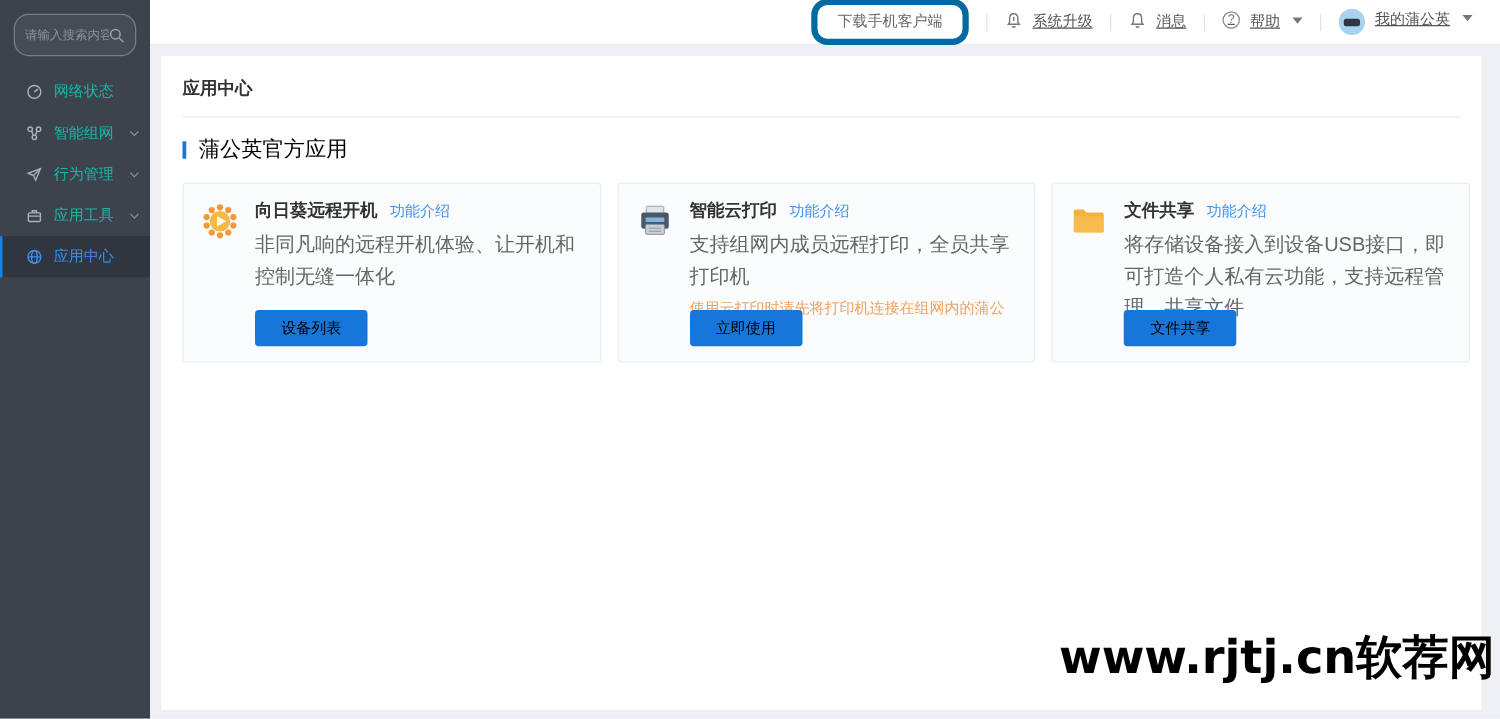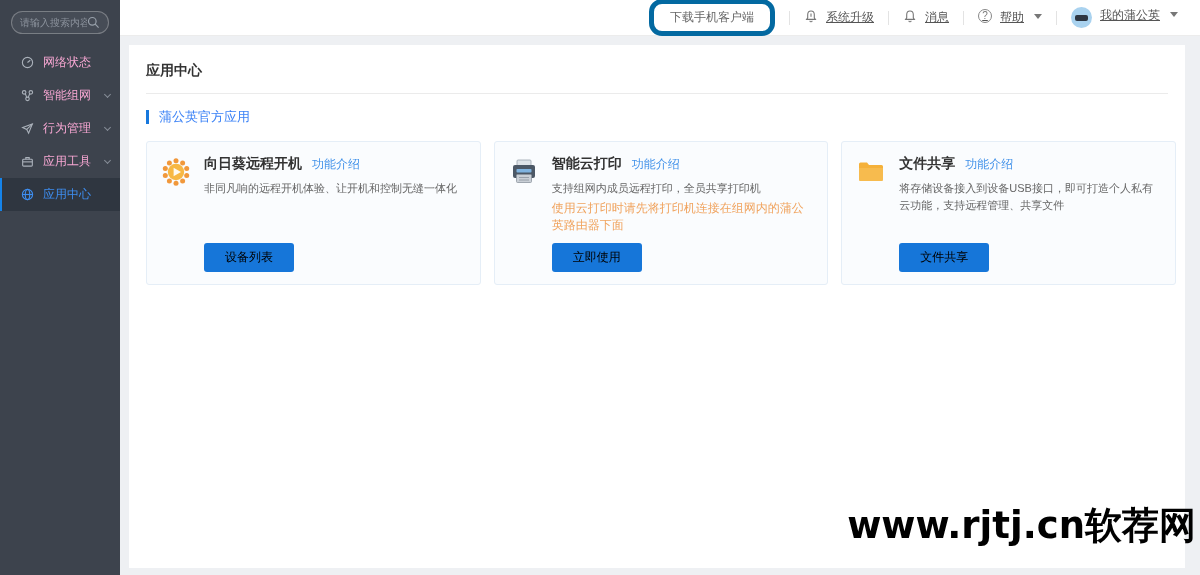--- a/index.html
+++ b/index.html
@@ -9,34 +9,34 @@
     background: #eef0f3;
     font-family: "Liberation Sans", "DejaVu Sans", sans-serif;
   }
 
   
   .sidebar { position:absolute; left:0; top:0; width:120px; height:575px; background:#3d434d; z-index:2; }
   .logo { height:36px; background:#1384e7; display:flex; align-items:center; padding-left:9px; }
   .logo-icon { width:20px; height:20px; margin-right:6px; flex:none; display:flex; }
   .logo-text { color:#fff; font-size:16px; font-weight:bold; letter-spacing:1px; }
   .search-box {
-    margin:11px 11px 12px; height:23px; border:1px solid rgba(255,255,255,.28);
+    margin:11px 11px 12px; height:34px; border:1px solid rgba(255,255,255,.28);
     background:rgba(255,255,255,.05); border-radius:12px;
     display:flex; align-items:center; padding:0 8px;
   }
   .search-box input {
     flex:1; min-width:0; background:transparent; border:none; outline:none;
     color:#cfd4da; font-size:10px; font-family:inherit;
   }
   .search-box input::placeholder { color:#8b929c; }
   .search-icon { flex:none; display:flex; }
   .menu { margin-top:8px; }
   .menu-item {
     height:33px; display:flex; align-items:center; padding-left:19px;
-    color:#f9a8d4; font-size:12px; position:relative; cursor:pointer;
+    color:#14b8a6; font-size:12px; position:relative; cursor:pointer;
     border-left:2px solid transparent;
   }
   .menu-item .mi-icon { width:13px; height:13px; margin-right:9px; display:flex; color:#aab1ba; }
   .menu-item.active { background:#2f3640; border-left:2px solid #1583e9; color:#3e8ef0; }
   .menu-item.active .mi-icon { color:#3e8ef0; }
   .chev {
     position:absolute; right:10px; top:13px; width:5px; height:5px;
     border-right:1px solid #868d97; border-bottom:1px solid #868d97;
     transform:rotate(45deg);
   }
@@ -68,33 +68,33 @@
   .main-panel {
     position:absolute; left:129px; top:45px; width:1056px; height:523px;
     background:#fff; z-index:1;
   }
   .page-title {
     margin:0 17px; padding:17px 0 13px; border-bottom:1px solid #ebebeb;
     font-size:14px; font-weight:bold; color:#333;
   }
   .section-head { margin:14px 17px 15px; display:flex; align-items:center; }
   .accent-bar { width:3px; height:14px; background:#1778dd; margin-right:10px; flex:none; }
-  .section-title { font-size:13px; color:#3b82f6; }
+  .section-title { font-size:17px; color:#000000; }
 
   .cards { display:flex; gap:13px; margin:0 9px 0 17px; }
   .card {
     flex:1; height:144px; background:#fafcfe; border:1px solid #e5eef7;
     border-radius:3px; position:relative; padding:13px 16px 0 14px; display:flex;
   }
   .card-icon { width:30px; height:30px; margin:2px 13px 0 0; flex:none; display:flex; }
   .card-body { flex:1; min-width:0; }
   .title-row { display:flex; align-items:baseline; }
   .card-title { font-size:14px; font-weight:bold; color:#333; }
   .card-link { font-size:12px; color:#4191e9; margin-left:10px; cursor:pointer; text-decoration:none; }
-  .card-desc { font-size:11px; color:#666; margin-top:7px; line-height:1.55; }
+  .card-desc { font-size:16px; color:#666; margin-top:7px; line-height:1.55; }
   .card-note { font-size:12px; color:#f0a35e; margin-top:3px; }
   .card-note:empty { display:none; }
   .card-btn {
     position:absolute; left:57px; bottom:12px; background:#1676d9; color:#000000;
     font-size:12px; font-family:inherit; border:none; border-radius:3px;
     padding:6px 21px; cursor:pointer;
   }
 
   
   .watermark {

